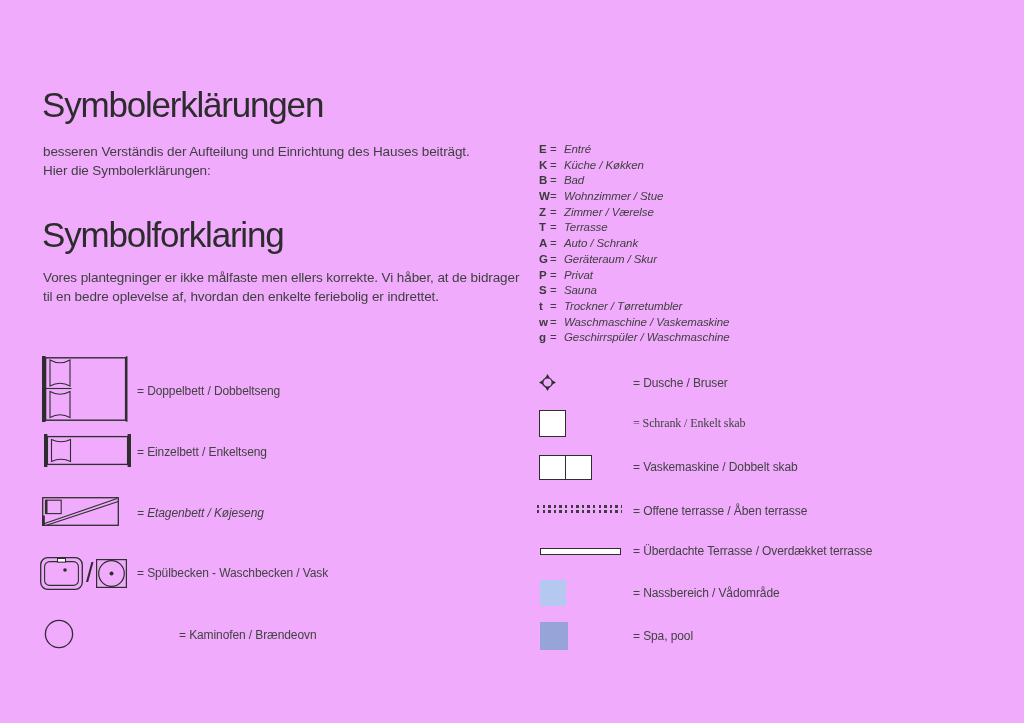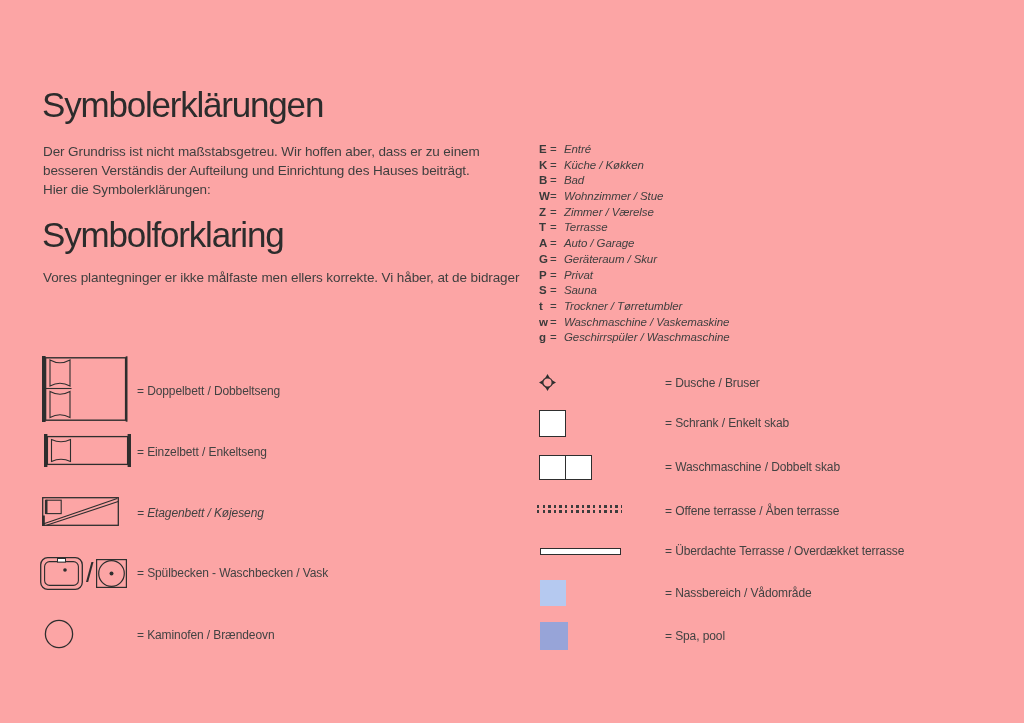--- a/index.html
+++ b/index.html
@@ -1,18 +1,18 @@
 <!DOCTYPE html>
 <html><head>
 <meta charset="utf-8">
 <title>Symbolerklärungen</title>
 <style>
   html,body { margin:0; padding:0; background:#ffffff; }
   .page {
-    position:relative; width:1024px; height:723px; background:#fca5a5;
+    position:relative; width:1024px; height:723px; background:#f0abfc;
     font-family:"Liberation Sans", sans-serif; color:#3f3f3f; overflow:hidden;
   }
   .abs { position:absolute; }
   .h-title {
     margin:0; font-size:35px; font-weight:400; color:#2c2c2c;
     letter-spacing:-1.2px; line-height:40px; white-space:nowrap;
   }
   .para { font-size:13.5px; line-height:19px; letter-spacing:-0.1px; color:#3f3f3f; }
   .para div { white-space:nowrap; }
 
@@ -21,21 +21,21 @@
   .code-row { display:flex; height:15.7px; font-size:11.5px; line-height:15.7px; letter-spacing:-0.1px; }
   .code-letter { font-weight:700; width:11px; color:#3a3a3a; }
   .code-eq { width:14px; color:#3f3f3f; }
   .code-label { color:#3f3f3f; white-space:nowrap;font-style:italic; }
 
   .legend-label {
     position:absolute; font-size:12px; line-height:19px; letter-spacing:-0.1px;
     color:#424242; white-space:nowrap;
   }
   .left-label { left:137px; }
-  .right-label { left:633px;margin-left:32px; }
+  .right-label { left:633px; }
 
   .sink-group { left:40px; top:556px; display:flex; align-items:center; height:34px; }
   .sink-slash { font-size:27px; line-height:33px; color:#2e2e2e; margin:0 2px 0 3px; font-weight:400; }
 
   .box-outline { border:1.2px solid #2e2e2e; background:#ffffff; box-sizing:border-box; }
   .cab-single { left:539px; top:410px; width:27px; height:27px; }
   .cab-double { left:539px; top:455px; width:53px; height:25px; display:flex; }
   .cab-double .cab-half { width:50%; height:100%; box-sizing:border-box; }
   .cab-double .cab-half:first-child { border-right:1.1px solid #2e2e2e; }
 
@@ -52,28 +52,28 @@
 
   svg { display:block; }
 </style>
 </head>
 <body>
 
 <div class="page">
 
   <h1 class="h-title abs" style="left:42px; top:85px;">Symbolerklärungen</h1>
   <div class="para abs" style="left:43px; top:142px;">
-    <div>Der Grundriss ist nicht maßstabsgetreu. Wir hoffen aber, dass er zu einem</div>
     <div>besseren Verständis der Aufteilung und Einrichtung des Hauses beiträgt.</div>
     <div>Hier die Symbolerklärungen:</div>
   </div>
 
   <h1 class="h-title abs" style="left:42px; top:215px;">Symbolforklaring</h1>
   <div class="para abs" style="left:43px; top:268px;">
     <div>Vores plantegninger er ikke målfaste men ellers korrekte. Vi håber, at de bidrager</div>
+    <div>til en bedre oplevelse af, hvordan den enkelte feriebolig er indrettet.</div>
   </div>
 
   <div class="abs code-list">
     <div class="code-row">
       <span class="code-letter">E</span>
       <span class="code-eq">=</span>
       <span class="code-label">Entré</span>
     </div>
     <div class="code-row">
       <span class="code-letter">K</span>
@@ -96,21 +96,21 @@
       <span class="code-label">Zimmer / Værelse</span>
     </div>
     <div class="code-row">
       <span class="code-letter">T</span>
       <span class="code-eq">=</span>
       <span class="code-label">Terrasse</span>
     </div>
     <div class="code-row">
       <span class="code-letter">A</span>
       <span class="code-eq">=</span>
-      <span class="code-label">Auto / Garage</span>
+      <span class="code-label">Auto / Schrank</span>
     </div>
     <div class="code-row">
       <span class="code-letter">G</span>
       <span class="code-eq">=</span>
       <span class="code-label">Geräteraum / Skur</span>
     </div>
     <div class="code-row">
       <span class="code-letter">P</span>
       <span class="code-eq">=</span>
       <span class="code-label">Privat</span>
@@ -177,39 +177,39 @@
       <rect x="0.6" y="0.6" width="29.8" height="27.8" fill="none" stroke="#2e2e2e" stroke-width="1.2"></rect>
       <circle cx="15.5" cy="14.5" r="12.8" fill="none" stroke="#2e2e2e" stroke-width="1.2"></circle>
       <circle cx="15.5" cy="14.5" r="2" fill="#2e2e2e"></circle>
     </svg>
   </div>
   <div class="legend-label left-label" style="top:564px;">= Spülbecken - Waschbecken / Vask</div>
 
   <svg class="abs" style="left:44px; top:619px;" width="30" height="30" viewBox="0 0 30 30">
     <circle cx="15" cy="15" r="13.6" fill="none" stroke="#2e2e2e" stroke-width="1.3"></circle>
   </svg>
-  <div class="legend-label left-label" style="top:626px;">= Kaminofen / Brændeovn</div>
+  <div class="legend-label left-label" style="top:626px;margin-left:42px;">= Kaminofen / Brændeovn</div>
 
   <svg class="abs" style="left:539px; top:374px;" width="17" height="17" viewBox="0 0 17 17">
     <circle cx="8.5" cy="8.5" r="4.7" fill="none" stroke="#2e2e2e" stroke-width="1.3"></circle>
     <path d="M8.5,0 L6.2,3.9 L10.8,3.9 Z" fill="#2e2e2e"></path>
     <path d="M8.5,17 L6.2,13.1 L10.8,13.1 Z" fill="#2e2e2e"></path>
     <path d="M0,8.5 L3.9,6.2 L3.9,10.8 Z" fill="#2e2e2e"></path>
     <path d="M17,8.5 L13.1,6.2 L13.1,10.8 Z" fill="#2e2e2e"></path>
   </svg>
   <div class="legend-label right-label" style="top:374px;">= Dusche / Bruser</div>
 
   <div class="abs box-outline cab-single"></div>
-  <div class="legend-label right-label" style="top:414px;">= Schrank / Enkelt skab</div>
+  <div class="legend-label right-label" style="top:414px;font-family:Liberation Serif, serif;">= Schrank / Enkelt skab</div>
 
   <div class="abs box-outline cab-double">
     <div class="cab-half"></div>
     <div class="cab-half"></div>
   </div>
-  <div class="legend-label right-label" style="top:458px;">= Waschmaschine / Dobbelt skab</div>
+  <div class="legend-label right-label" style="top:458px;">= Vaskemaskine / Dobbelt skab</div>
 
   <div class="abs dotted-terrace">
     <div class="dot-row"></div>
     <div class="dot-row"></div>
   </div>
   <div class="legend-label right-label" style="top:502px;">= Offene terrasse / Åben terrasse</div>
 
   <div class="abs covered-terrace"></div>
   <div class="legend-label right-label" style="top:542px;">= Überdachte Terrasse / Overdækket terrasse</div>
 

